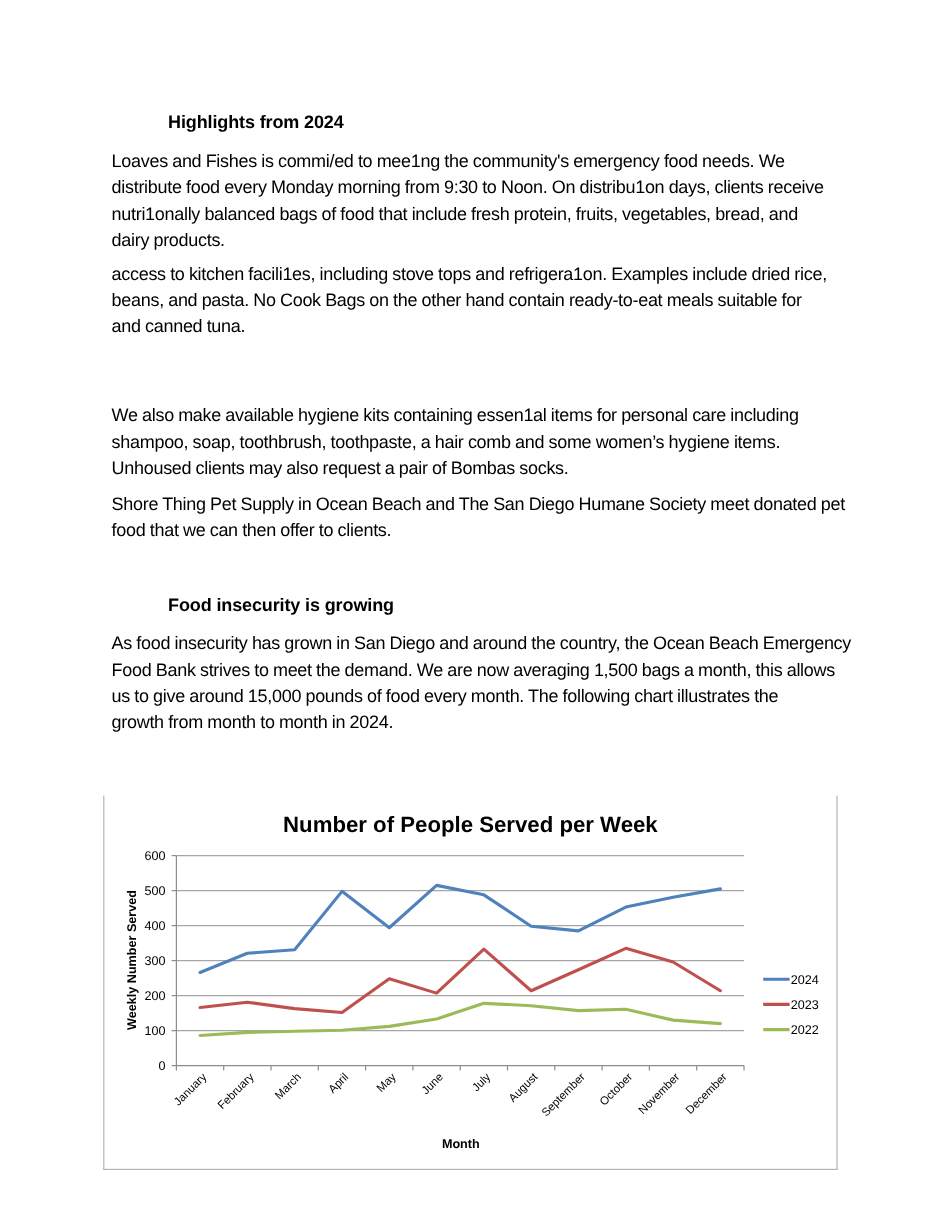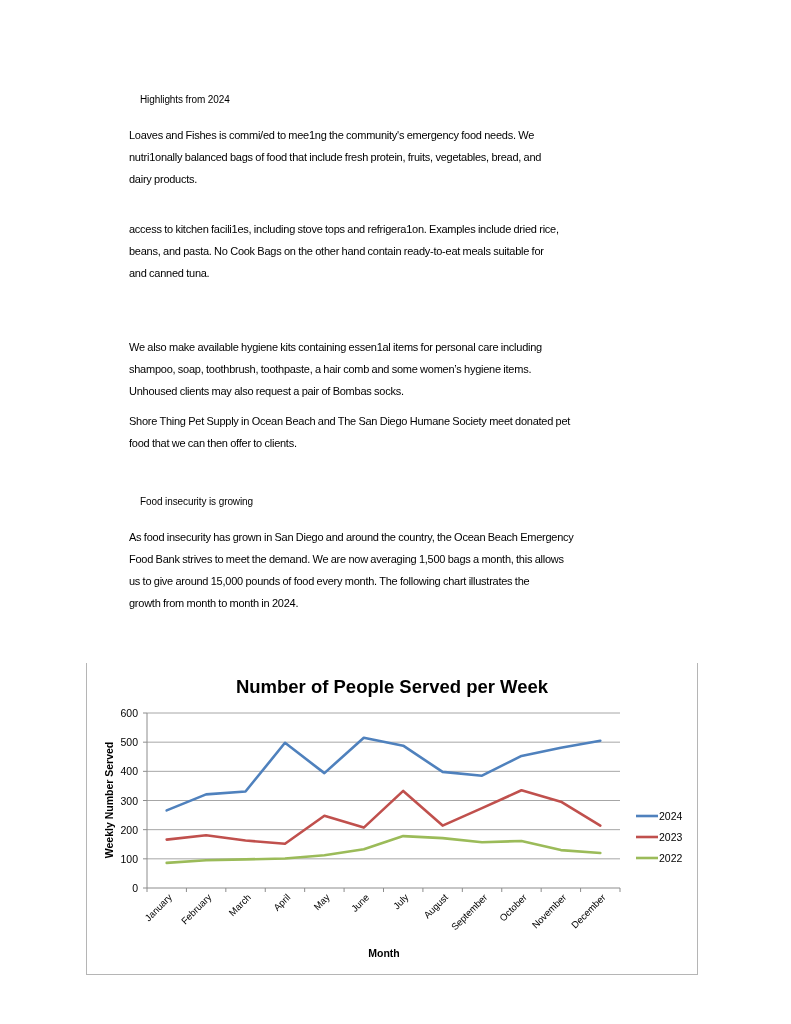--- a/index.html
+++ b/index.html
@@ -1,37 +1,38 @@
 <!DOCTYPE html>
 <html><head>
 <meta charset="utf-8">
 <style>
   html, body { margin: 0; padding: 0; background: #ffffff; }
   body { width: 791px; height: 1024px; position: relative; overflow: hidden;
          font-family: "Liberation Sans", sans-serif; color: #000; }
   .page { position: absolute; left: 0; top: 0; width: 791px; height: 1024px; }
-  .heading { position: absolute; left: 140px; font-weight: normal; font-size: 10px;
+  .heading { position: absolute; left: 140px; font-weight: bold; font-size: 15px;
              font-family: "Liberation Sans", sans-serif; letter-spacing: -0.1px; }
-  .para { position: absolute; left: 93px; width: 620px; font-size: 11px; line-height: 22px;
-          font-family: "Liberation Sans", sans-serif; letter-spacing: -0.25px; word-spacing: -0.3px; margin-left: 36px; }
+  .para { position: absolute; left: 93px; width: 620px; font-size: 15px; line-height: 22px;
+          font-family: "Liberation Sans", sans-serif; letter-spacing: -0.25px; word-spacing: -0.3px; }
   .para .line { display: block; white-space: nowrap; }
   .chart-box { position: absolute; left: 86px; top: 663px; width: 612px; height: 312px;
                border-left: 1px solid #b5b5b5; border-right: 1px solid #b5b5b5; border-bottom: 1px solid #b5b5b5;
                box-sizing: border-box; }
   svg text { font-family: "Liberation Sans", sans-serif; }
 </style>
 </head>
 <body>
 
 <div class="page">
 
   <div class="heading" style="top:94px;">Highlights from 2024</div>
 
   <div class="para" style="top:124px;">
     <span class="line">Loaves and Fishes is commi/ed to mee1ng the community's emergency food needs. We</span>
+    <span class="line">distribute food every Monday morning from 9:30 to Noon. On distribu1on days, clients receive</span>
     <span class="line">nutri1onally balanced bags of food that include fresh protein, fruits, vegetables, bread, and</span>
     <span class="line">dairy products.</span>
   </div>
 
   <div class="para" style="top:218px;">
     <span class="line">access to kitchen facili1es, including stove tops and refrigera1on. Examples include dried rice,</span>
     <span class="line">beans, and pasta. No Cook Bags on the other hand contain ready-to-eat meals suitable for</span>
     <span class="line">and canned tuna.</span>
   </div>
 

